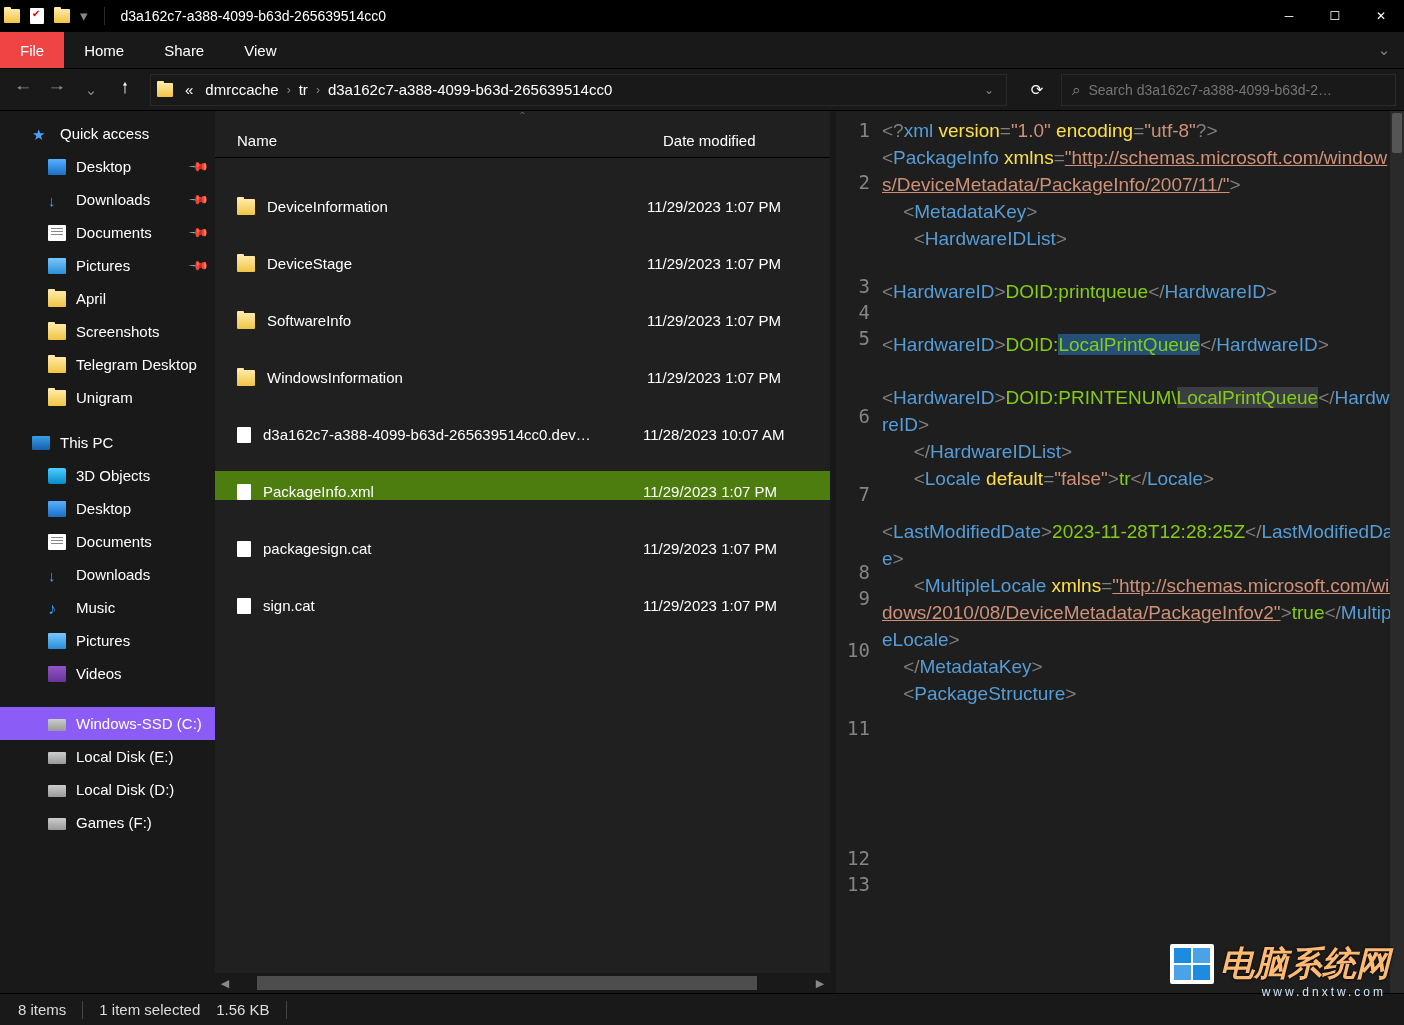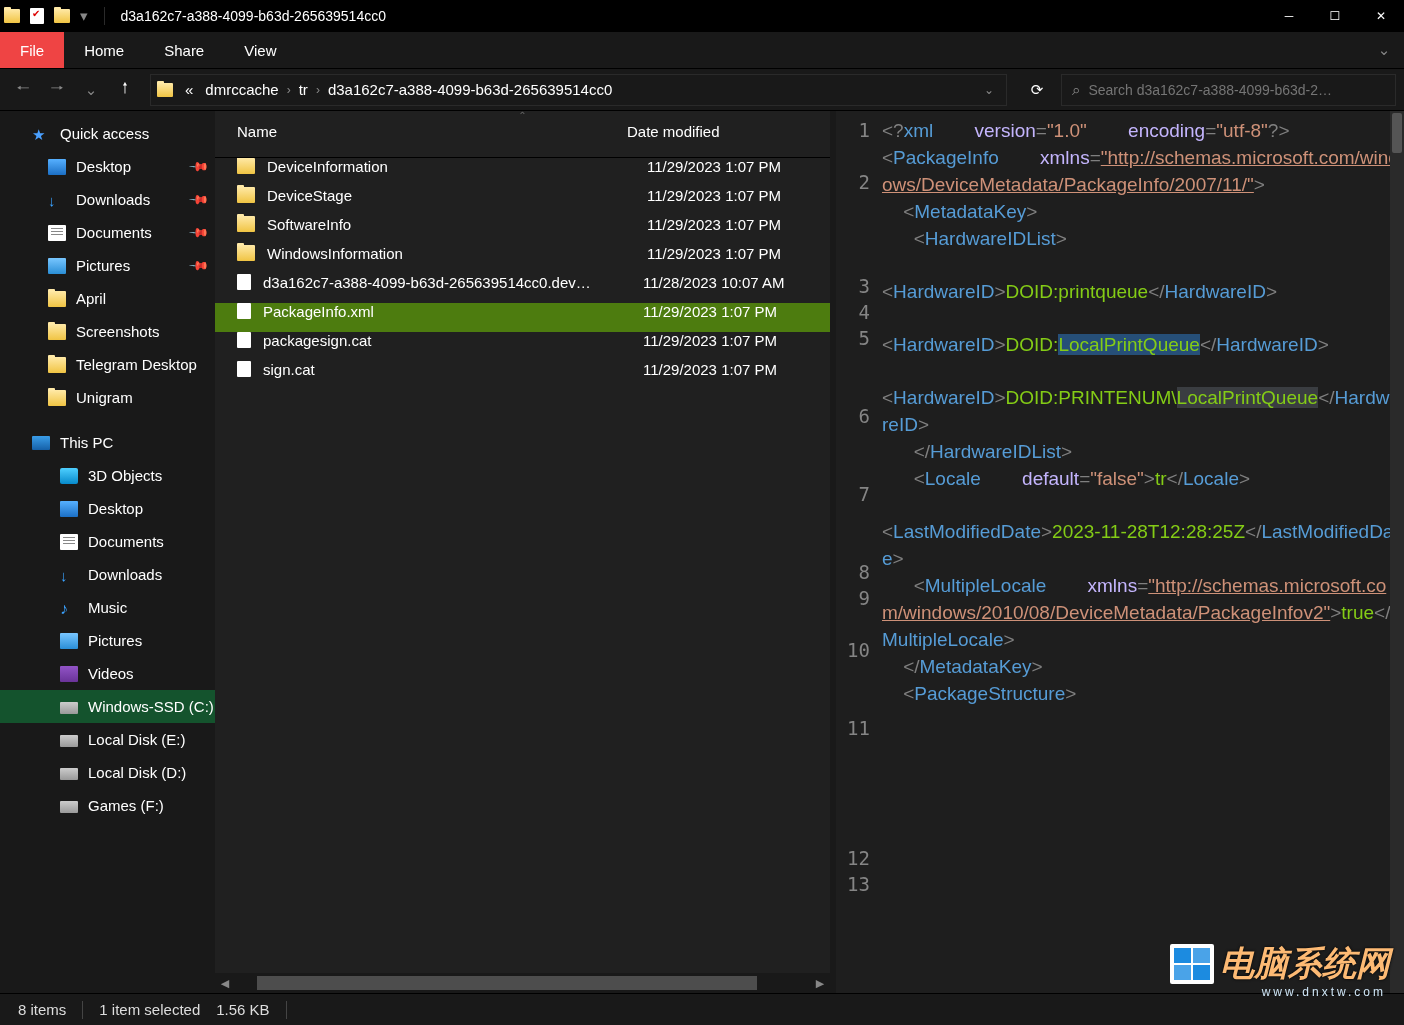--- a/index.html
+++ b/index.html
@@ -26,57 +26,57 @@
 .bc-sep { color:#888; font-size:12px; }
 .bc-down { color:#888; font-size:12px; padding:0 6px; }
 .refresh { width:40px; height:32px; display:flex; align-items:center; justify-content:center; color:#fff; border:1px solid transparent; }
 .searchbox { width:335px; height:32px; background:#191919; border:1px solid #2a2a2a; display:flex; align-items:center; padding:0 10px; gap:8px; }
 .searchbox input { flex:1; background:transparent; border:none; color:#fff; outline:none; font-size:14px; }
 .content { display:flex; height:calc(100% - 32px - 37px - 42px - 32px); }
 .sidebar { width:215px; background:#191919; overflow-y:auto; padding-top:6px; }
 .side-item { height:33px; display:flex; align-items:center; padding-left:32px; gap:10px; color:#fff; cursor:pointer; font-size:15px; white-space:nowrap; position:relative; }
 .side-item.header { font-weight:400; padding-left:32px; }
 .side-item.sub { padding-left:48px; }
-.side-item.sub2 { padding-left:60px; }
-.side-item.selected { background:#14532d; }
+.side-item.sub2 { padding-left:48px; }
+.side-item.selected { background:#8b5cf6;margin-top:17px; }
 .side-item .pin { margin-left:auto; margin-right:8px; color:#888; transform:rotate(45deg); font-size:13px; }
 .ico { width:18px; height:16px; flex:none; display:inline-block; }
 .ico.star { color:#4aa0ff; }
 .ico.yellow { background:linear-gradient(#ffe9a6,#f0c443); border-radius:1px; position:relative; }
 .ico.yellow::before { content:""; position:absolute; top:-2px; left:0; width:7px; height:3px; background:#ffe9a6; border-radius:1px 1px 0 0; }
 .ico.desktop { background:linear-gradient(#56b0ff,#1b6fc5); border-radius:1px; }
 .ico.download { color:#3aa2ff; font-weight:bold; }
 .ico.doc { background:#fff; border-radius:1px; position:relative; }
 .ico.doc::after { content:""; position:absolute; left:3px; top:3px; right:3px; height:1px; background:#888; box-shadow:0 3px 0 #888,0 6px 0 #888; }
 .ico.pic { background:linear-gradient(#78c6ff,#2a8ed6); border-radius:1px; }
 .ico.disk { background:linear-gradient(#ccc,#999); border-radius:1px; height:12px; margin-top:2px; }
 .ico.pc { background:linear-gradient(#3a9de8,#1560a8); width:18px; height:14px; border-radius:1px; }
 .ico.net { background:radial-gradient(circle,#7bb6e8 30%,#2a6ea8 70%); border-radius:50%; width:16px; height:16px; }
 .ico.file { background:#fff; border-radius:1px; width:14px; position:relative; }
 .ico.obj3d { background:linear-gradient(#4ecfff,#078acb); border-radius:2px; }
 .ico.music { color:#3aa2ff; font-size:16px; }
 .ico.vid { background:linear-gradient(#9254c7,#6a3399); border-radius:1px; }
 .filepane { flex:0 0 615px; background:#202020; display:flex; flex-direction:column; }
-.colheader { height:35px; display:flex; align-items:flex-start; background:#202020; border-bottom:1px solid #000; }
+.colheader { height:35px; display:flex; align-items:center; background:#202020; border-bottom:1px solid #000;gap:36px; }
 .col-name { width:400px; padding-left:22px; color:#fff; font-size:15px; }
 .col-date { flex:1; padding-left:12px; color:#fff; font-size:15px; }
 .handle { width:100%; text-align:center; color:#666; font-size:10px; height:12px; line-height:10px; }
 .filelist { flex:1; overflow:auto; }
-.filerow { height:29px; display:flex; align-items:flex-start; padding-left:22px; cursor:pointer; }
+.filerow { height:29px; display:flex; align-items:flex-end; padding-left:22px; cursor:pointer;margin-top:28px; }
 .filerow.selected { background:#4d7c0f; }
 .filerow .ico { margin-right:12px; }
 .filerow .fname { width:368px; white-space:nowrap; overflow:hidden; text-overflow:ellipsis; }
 .filerow .fdate { flex:1; padding-left:12px; }
 .hsplit { width:6px; background:#191919; }
 .preview { flex:1; background:#1e1e1e; display:flex; overflow:hidden; position:relative; }
 .gutter { width:42px; background:#1e1e1e; text-align:right; padding-right:8px; padding-top:6px; }
 .gutter div { color:#858585; font-family:Consolas,monospace; font-size:19px; line-height:26px; }
 .code { flex:1; padding:6px 4px; font-family:Consolas,monospace; font-size:19px; line-height:26px; white-space:pre-wrap; word-break:break-all; overflow:hidden; }
 .tk-blue { color:#569cd6; }
-.tk-lblue { color:#c4b5fd;margin-left:36px; }
+.tk-lblue { color:#fde047; }
 .tk-str { color:#ce9178; }
 .tk-gray { color:#808080; }
 .tk-txt { color:#84cc16; }
 .tk-url { color:#ce9178; text-decoration:underline; }
 .hl { background:#264f78; }
 .hl2 { background:#3a3d41; }
 .vscroll { position:absolute; right:0; top:0; width:14px; height:100%; background:#2a2a2a; }
 .vthumb { position:absolute; left:2px; top:2px; right:2px; height:40px; background:#555; border-radius:2px; }
 .statusbar { height:32px; background:#191919; display:flex; align-items:center; padding:0 18px; gap:16px; color:#ddd; font-size:15px; border-top:1px solid #000; }
 .statusbar .ssep { width:1px; height:18px; background:#444; }

